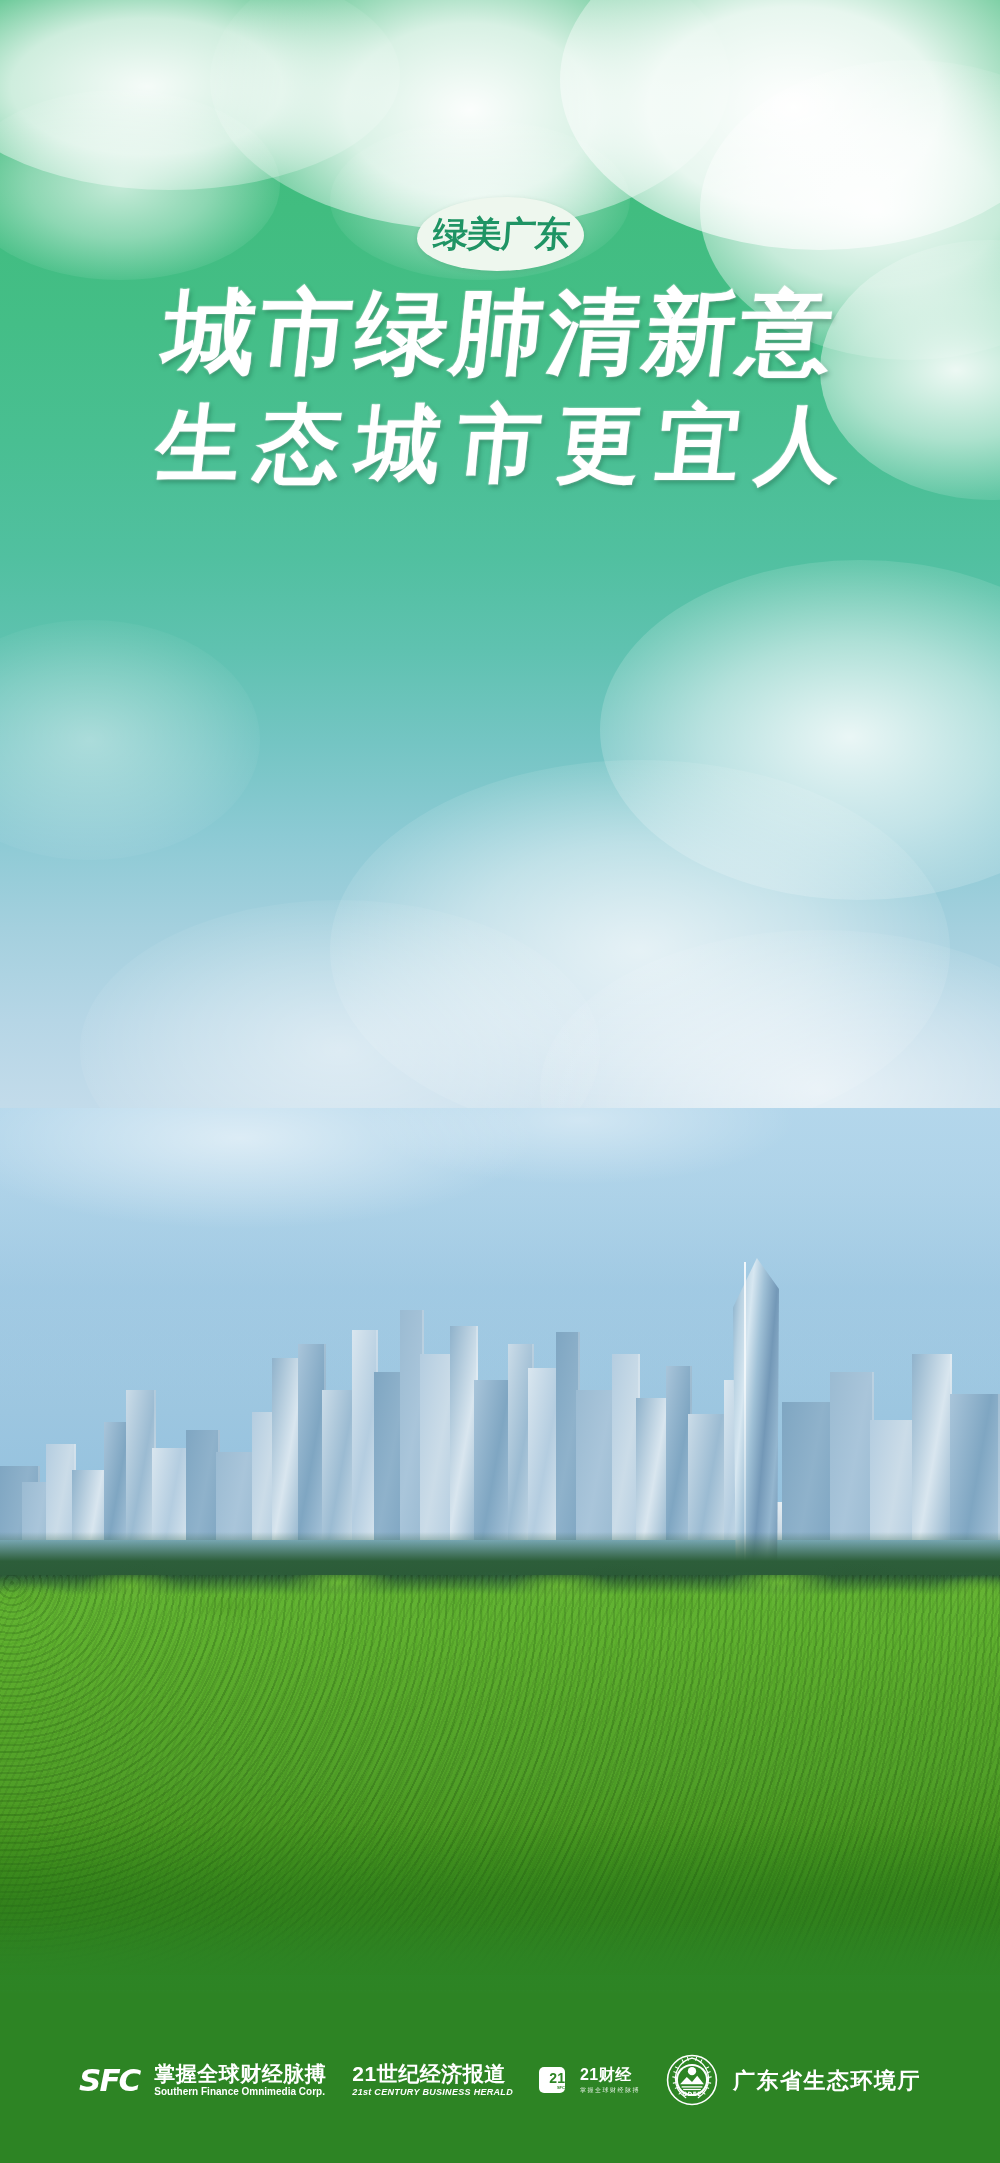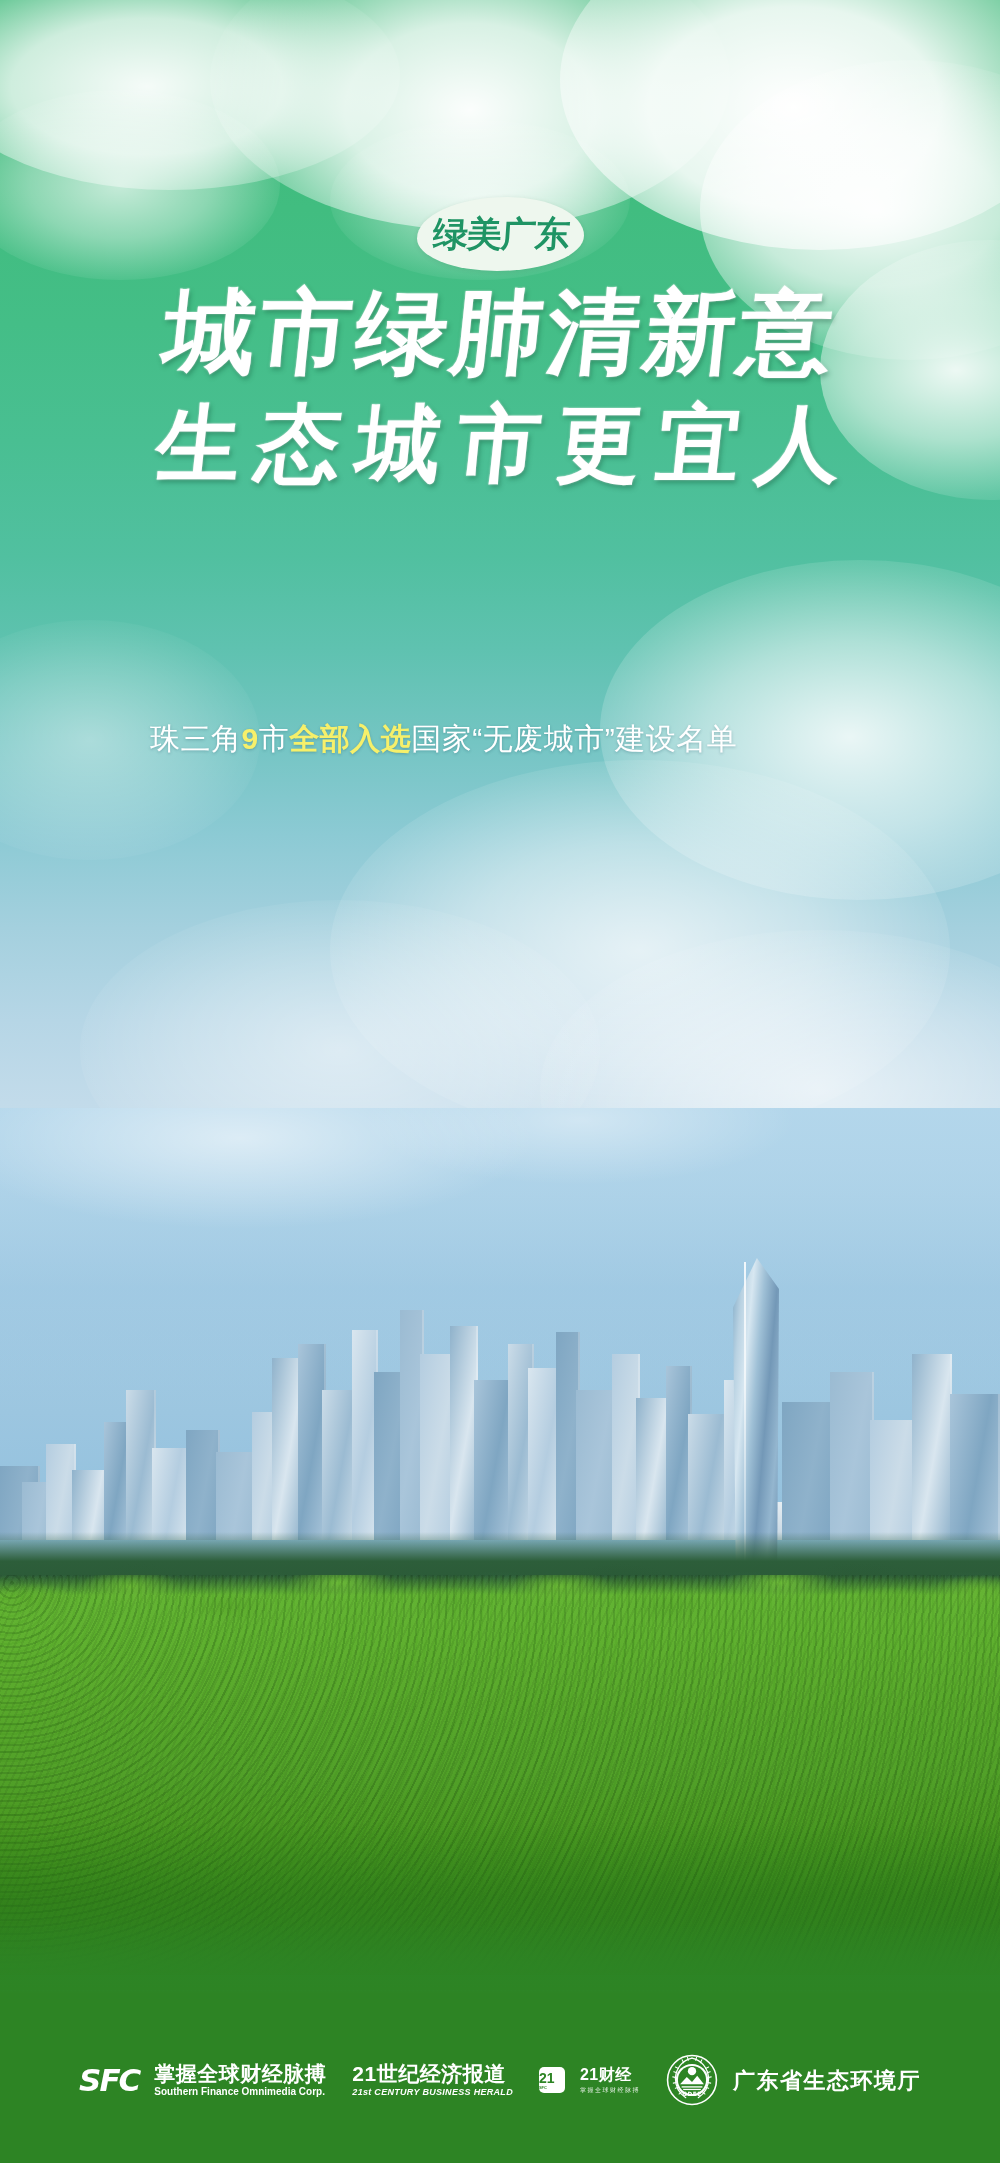--- a/index.html
+++ b/index.html
@@ -218,21 +218,21 @@
   }
   .sfc-txt{display:flex;flex-direction:column;line-height:1;}
   .sfc-cn{font-size:21px;font-weight:700;color:#fff;letter-spacing:.5px;}
   .sfc-en{font-size:10px;font-weight:700;color:#fff;letter-spacing:0;margin-top:3px;}
 
   .h21-cn{font-size:21px;font-weight:700;color:#fff;letter-spacing:.5px;line-height:1;}
   .h21-en{font-size:9px;font-weight:700;color:#fff;font-style:italic;letter-spacing:.3px;margin-top:4px;line-height:1;}
 
   .badge21{
     width:26px;height:26px;border-radius:5px;background:#fff;
-    display:flex;flex-direction:column;align-items:flex-start;justify-content:center;
+    display:flex;flex-direction:column;align-items:flex-end;justify-content:center;
     line-height:1;flex:none;
   }
   .badge21-n{font-size:14px;font-weight:700;color:#2d8424;line-height:1;}
   .badge21-s{font-size:4px;font-weight:700;color:#2d8424;line-height:1;margin-top:1px;}
   .cj-cn{font-size:16px;font-weight:700;color:#fff;line-height:1;letter-spacing:.5px;}
   .cj-sub{font-size:6px;color:#fff;letter-spacing:1.5px;margin-top:4px;line-height:1;opacity:.9;}
 
   .gdee-emblem{width:52px;height:52px;flex:none;}
   .gdee-cn{font-size:22px;font-weight:700;color:#fff;letter-spacing:1.5px;line-height:1;
            font-family:"DejaVu Serif","Liberation Serif",serif;}
@@ -260,21 +260,20 @@
   <div class="logo-badge">
     <span class="logo-badge-text">绿美广东</span>
   </div>
 
   <div class="headline">
     <div class="hl-line hl-1">城市绿肺清新意</div>
     <div class="hl-line hl-2">生态城市更宜人</div>
   </div>
 
   <div class="body-block">
-    <div class="body-line"><span>珠三角</span><span class="hl-y">9</span><span>市</span><span class="hl-y">全部入选</span><span>国家“无废城市”建设名单</span></div>
   </div>
 
   <div class="photo">
     <div class="sky-haze"></div>
     <div id="skyline-host">
         <div class="bldg" style="left:236px;width:300px;height:46px;background:linear-gradient(180deg,#e6eef3,#c6d6e2);"></div>
         <div class="bldg" style="left:540px;width:180px;height:40px;background:linear-gradient(180deg,#e6eef3,#c6d6e2);"></div>
         <div class="bldg" style="left:720px;width:120px;height:38px;background:linear-gradient(180deg,#e6eef3,#c6d6e2);"></div>
         <div class="bldg" style="left:150px;width:86px;height:34px;background:linear-gradient(180deg,#e6eef3,#c6d6e2);"></div>
         <div class="bldg" style="left:840px;width:160px;height:44px;background:linear-gradient(180deg,#e6eef3,#c6d6e2);"></div>

